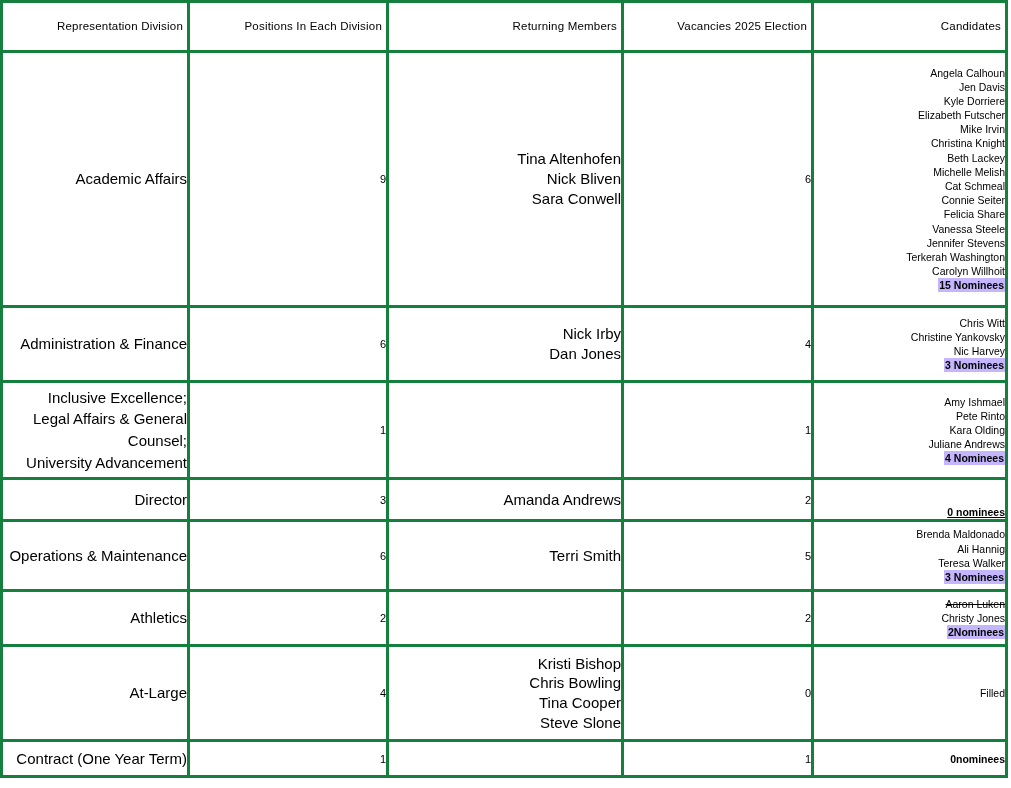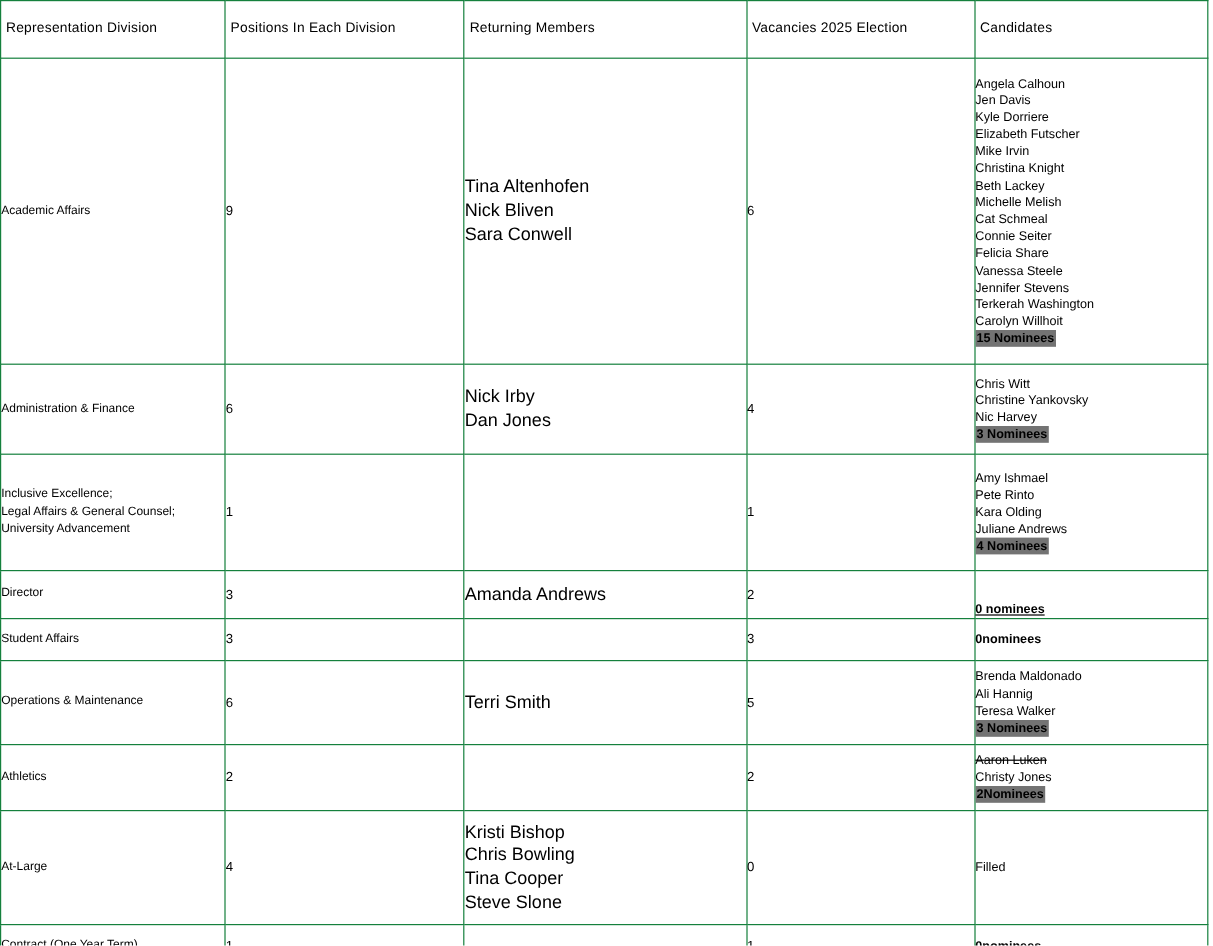--- a/index.html
+++ b/index.html
@@ -21,24 +21,24 @@
     box-sizing: border-box;
   }
   table.grid {
     border-collapse: collapse;
     table-layout: fixed;
     width: 1007px;
     margin: 0;
     border: 1px solid #000;
   }
   table.grid td, table.grid th {
-    border: 1px solid #15803d;
+    border: 3px solid #15803d;
     padding: 0;
     vertical-align: middle;
-    text-align: left;
+    text-align: right;
     font-weight: normal;
   }
   
   col.c0 { width: 187px; }
   col.c1 { width: 199px; }
   col.c2 { width: 235px; }
   col.c3 { width: 190px; }
   col.c4 { width: 194px; }
 
   thead th {
@@ -48,21 +48,21 @@
     letter-spacing: 0.2px;
     vertical-align: middle;
   }
   .hdr-inner {
     display: block;
     padding: 0 4px;
     line-height: 1.2;
   }
 
   td.division {
-    font-size: 10px;
+    font-size: 15px;
     line-height: 1.45;
     padding: 2px 6px;
   }
   td.positions {
     font-size: 11px;
   }
   td.returning {
     font-size: 15px;
     line-height: 1.32;
     padding: 2px 4px;
@@ -83,21 +83,21 @@
   }
   .cand-list {
     display: block;
   }
   .cand-list .name {
     display: block;
     white-space: nowrap;
   }
   .nominee-tag {
     display: inline-block;
-    background: #737373;
+    background: #c4b5fd;
     padding: 0 1px;
     font-weight: bold;
     font-size: 10.5px;
   }
   .nominee-plain {
     display: inline-block;
     font-weight: bold;
     font-size: 10.5px;
   }
   .nominee-underline {
@@ -228,32 +228,20 @@
           <td class="positions">3</td>
           <td class="returning">
             <span class="row-name-line">Amanda Andrews</span>
           </td>
           <td class="vacancies">2</td>
           <td class="candidates mid">
             <span class="cand-list"></span>
             <div><span class="nominee-underline">0 nominees</span></div>
           </td>
         </tr>
-        <tr style="height: 35px;">
-          <td class="division">
-            <span class="row-name-line">Student Affairs</span>
-          </td>
-          <td class="positions">3</td>
-          <td class="returning"></td>
-          <td class="vacancies">3</td>
-          <td class="candidates mid">
-            <span class="cand-list"></span>
-            <div><span class="nominee-plain">0nominees</span></div>
-          </td>
-        </tr>
         <tr style="height: 70px;">
           <td class="division">
             <span class="row-name-line">Operations &amp; Maintenance</span>
           </td>
           <td class="positions">6</td>
           <td class="returning">
             <span class="row-name-line">Terri Smith</span>
           </td>
           <td class="vacancies">5</td>
           <td class="candidates">

